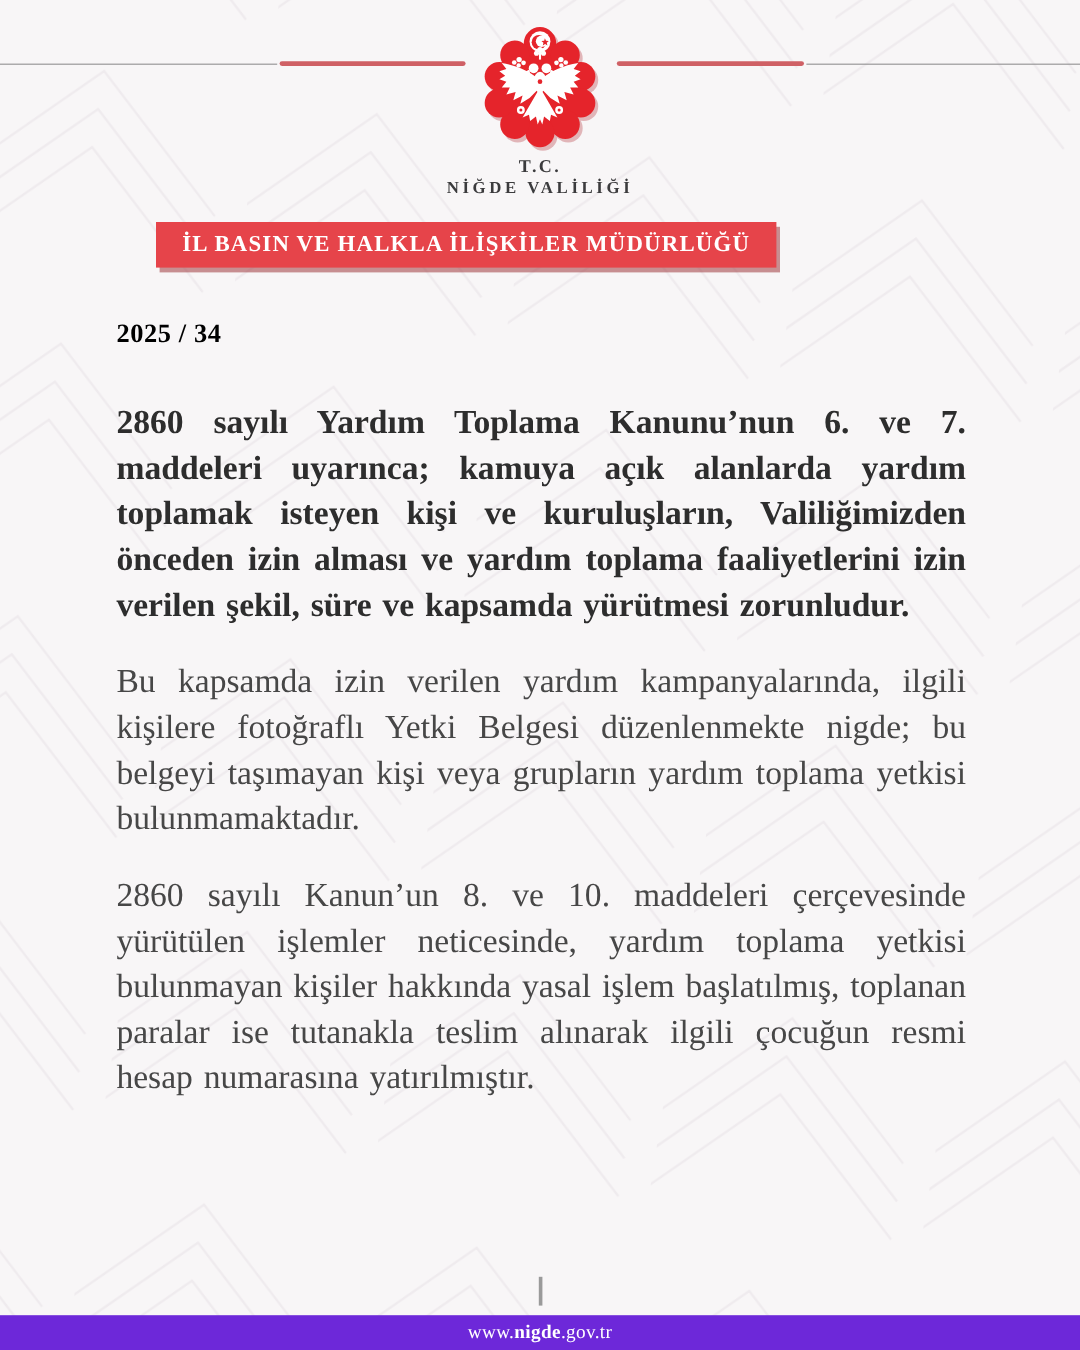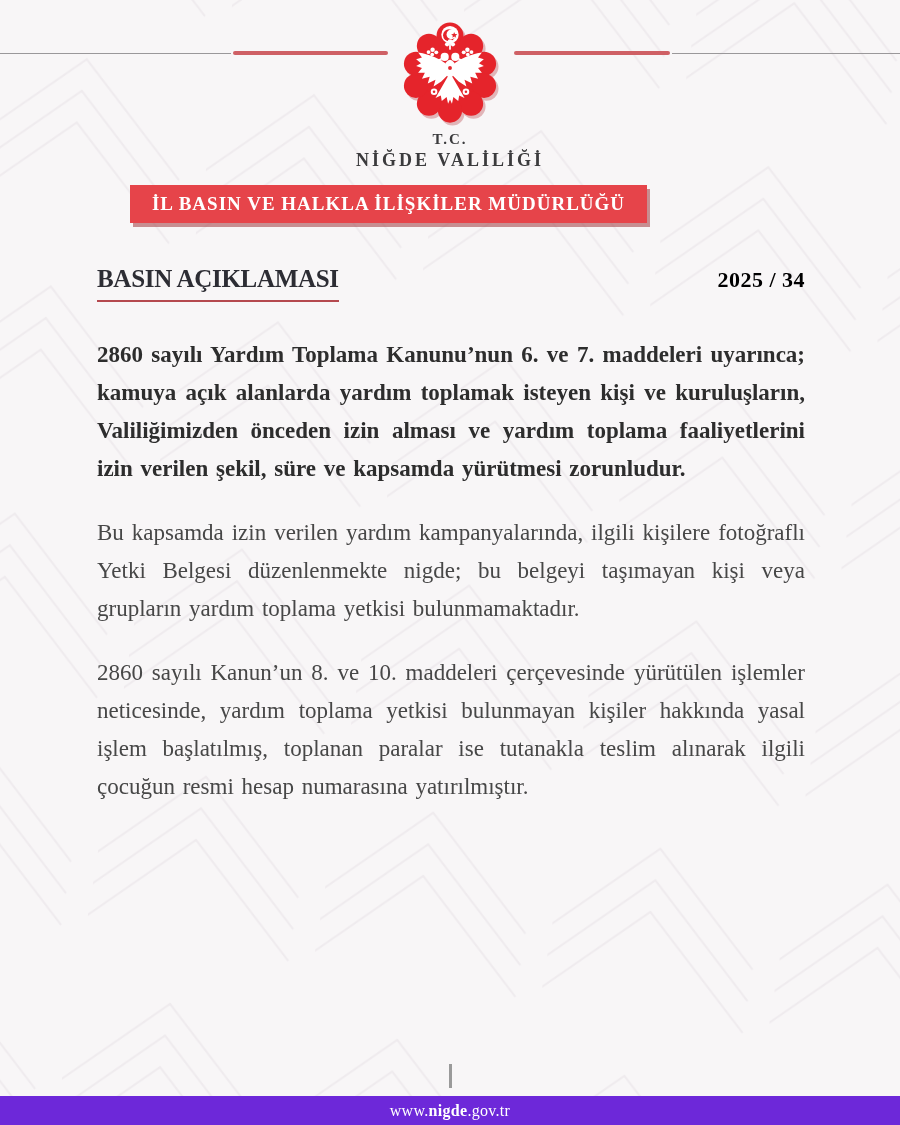--- a/index.html
+++ b/index.html
@@ -18,39 +18,39 @@
   .rule-red.left{left:233px;width:155px;}
   .rule-red.right{left:514px;width:156px;}
 
   .logo{position:absolute;left:392px;top:10px;width:116px;height:118px;}
 
   .org{
     position:absolute;left:0;top:130px;width:900px;text-align:center;
     color:#3b3b3d;font-weight:bold;line-height:1.25;
   }
   .org .tc{font-size:15px;letter-spacing:2px;}
-  .org .name{font-size:18px;letter-spacing:3px;}
+  .org .name{font-size:14px;letter-spacing:3px;}
 
   .banner-wrap{position:absolute;left:0;top:185px;width:777px;display:flex;justify-content:center;}
   .banner{
     background:#e6444a;color:#ffffff;font-weight:bold;font-size:19px;letter-spacing:1px;
     padding:8px 22px;box-shadow:3px 4px 0 rgba(158,56,62,.55);white-space:nowrap;
   }
 
   .content{position:absolute;left:97px;top:265px;width:708px;}
   .title-row{display:flex;justify-content:space-between;align-items:flex-end;}
   .doc-title{
     margin:0;font-size:25px;font-weight:bold;color:#2d2d34;letter-spacing:-.3px;
     display:inline-block;padding-bottom:7px;border-bottom:2px solid #b5494f;
   }
   .ref-no{font-size:22px;font-weight:bold;color:#000000;letter-spacing:.5px;padding-bottom:9px;}
 
   .body-text{margin-top:34px;}
   .body-text p{
-    margin:0 0 26px 0;font-size:23px;line-height:38px;color:#474747;
+    margin:0 0 26px 0;font-size:28px;line-height:38px;color:#474747;
     text-align:justify;word-spacing:2px;
   }
   .body-text p.bold{font-weight:bold;color:#2d2d2d;}
 
   .tick{position:absolute;left:449px;top:1064px;width:3px;height:24px;background:#9a9a9a;}
 
   .footer{
     position:absolute;left:0;bottom:0;width:900px;height:29px;background:#6d28d9;
     color:#ffffff;font-size:16px;display:flex;align-items:center;justify-content:center;
     letter-spacing:.3px;
@@ -157,21 +157,20 @@
     <div class="tc">T.C.</div>
     <div class="name">NİĞDE VALİLİĞİ</div>
   </div>
 
   <div class="banner-wrap">
     <div class="banner">İL BASIN VE HALKLA İLİŞKİLER MÜDÜRLÜĞÜ</div>
   </div>
 
   <div class="content">
     <div class="title-row">
-      <h1 class="doc-title">BASIN AÇIKLAMASI</h1>
       <div class="ref-no">2025 / 34</div>
     </div>
     <div class="body-text">
       <p class="bold">2860 sayılı Yardım Toplama Kanunu’nun 6. ve 7. maddeleri uyarınca; kamuya açık alanlarda yardım toplamak isteyen kişi ve kuruluşların, Valiliğimizden önceden izin alması ve yardım toplama faaliyetlerini izin verilen şekil, süre ve kapsamda yürütmesi zorunludur.</p>
       <p>Bu kapsamda izin verilen yardım kampanyalarında, ilgili kişilere fotoğraflı Yetki Belgesi düzenlenmekte nigde; bu belgeyi taşımayan kişi veya grupların yardım toplama yetkisi bulunmamaktadır.</p>
       <p>2860 sayılı Kanun’un 8. ve 10. maddeleri çerçevesinde yürütülen işlemler neticesinde, yardım toplama yetkisi bulunmayan kişiler hakkında yasal işlem başlatılmış, toplanan paralar ise tutanakla teslim alınarak ilgili çocuğun resmi hesap numarasına yatırılmıştır.</p>
     </div>
   </div>
 
   <div class="tick"></div>

